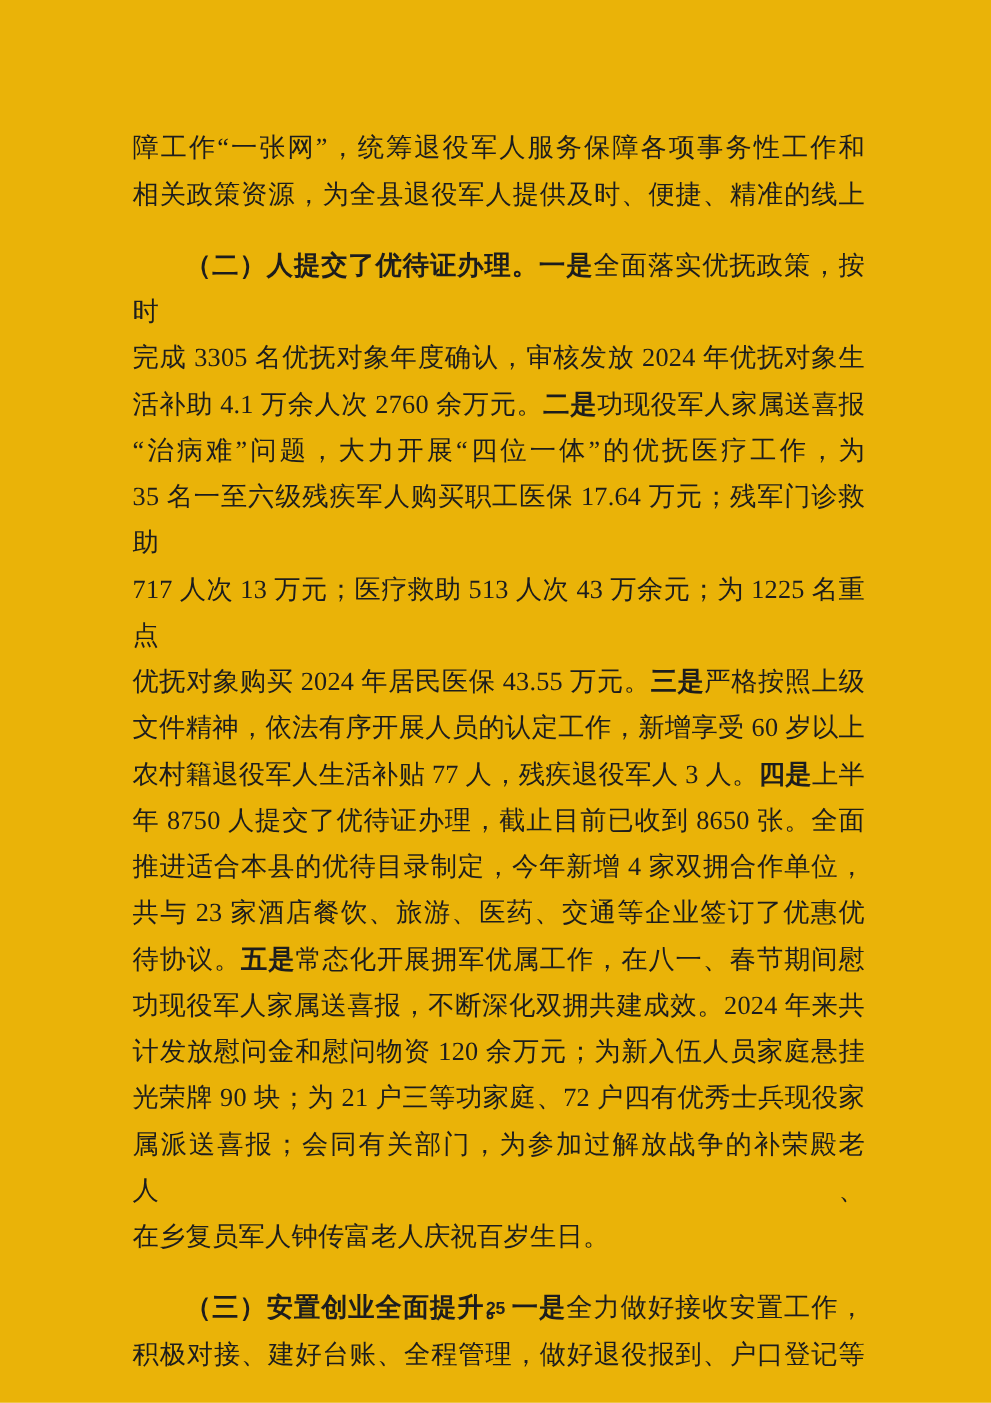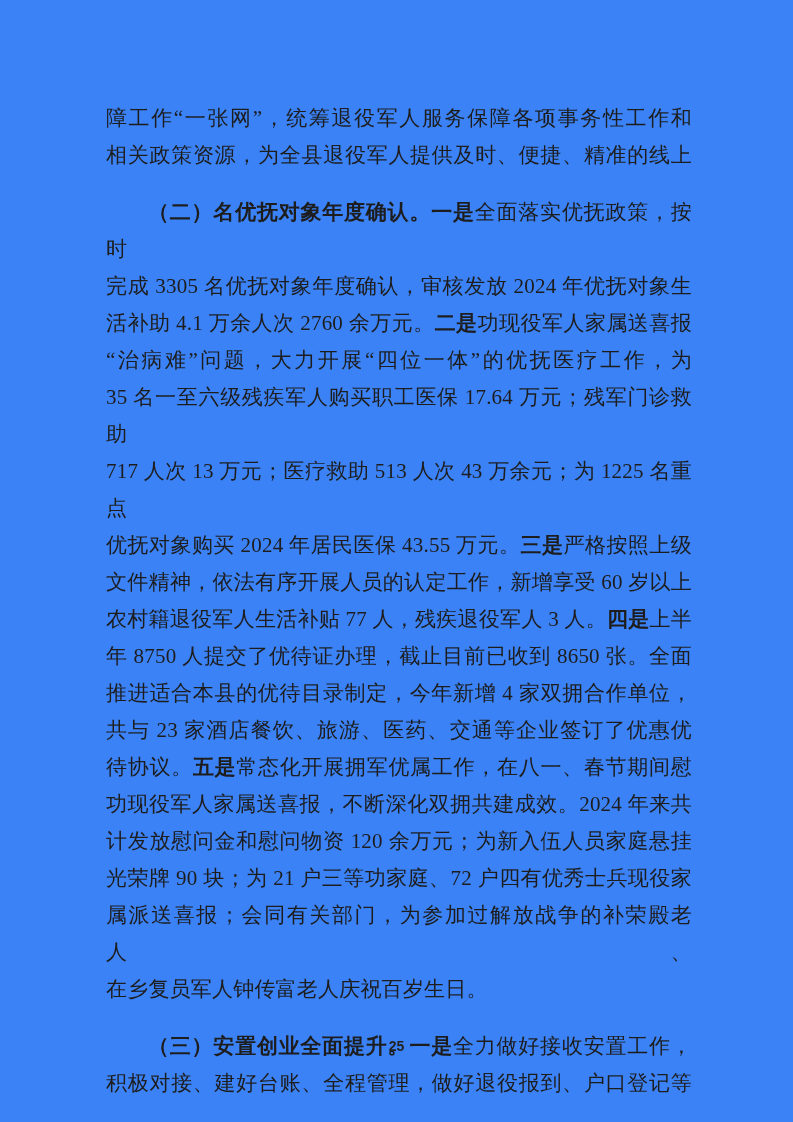--- a/index.html
+++ b/index.html
@@ -11,21 +11,21 @@
     height: 1122px;
     background: #ffffff;
     position: relative;
     overflow: hidden;
     font-family: "Liberation Serif", "DejaVu Serif", serif;
     color: #1d1d1d;
   }
   .doc-page {
     position: absolute;
     inset: 0;
-    background: #3b82f6;
+    background: #eab308;
     padding-left: 40px;
   }
   .doc-body {
     position: absolute;
     left: 106px;
     top: 100px;
     width: 586px;
   }
   .paragraph {
     margin: 0;
@@ -64,21 +64,21 @@
 </head>
 <body>
 
 <div class="doc-page">
   <div class="doc-body">
       <div class="paragraph">
         <div class="line"><span class="seg">障工作“一张网”，统筹退役军人服务保障各项事务性工作和</span></div>
         <div class="line"><span class="seg">相关政策资源，为全县退役军人提供及时、便捷、精准的线上</span></div>
       </div>
       <div class="paragraph">
-        <div class="line line-indent"><span class="seg bold">（二）名优抚对象年度确认。一是</span><span class="seg">全面落实优抚政策，按时</span></div>
+        <div class="line line-indent"><span class="seg bold">（二）人提交了优待证办理。一是</span><span class="seg">全面落实优抚政策，按时</span></div>
         <div class="line"><span class="seg">完成 3305 名优抚对象年度确认，审核发放 2024 年优抚对象生</span></div>
         <div class="line"><span class="seg">活补助 4.1 万余人次 2760 余万元。</span><span class="seg bold">二是</span><span class="seg">功现役军人家属送喜报</span></div>
         <div class="line"><span class="seg">“治病难”问题，大力开展“四位一体”的优抚医疗工作，为</span></div>
         <div class="line"><span class="seg">35 名一至六级残疾军人购买职工医保 17.64 万元；残军门诊救助</span></div>
         <div class="line"><span class="seg">717 人次 13 万元；医疗救助 513 人次 43 万余元；为 1225 名重点</span></div>
         <div class="line"><span class="seg">优抚对象购买 2024 年居民医保 43.55 万元。</span><span class="seg bold">三是</span><span class="seg">严格按照上级</span></div>
         <div class="line"><span class="seg">文件精神，依法有序开展人员的认定工作，新增享受 60 岁以上</span></div>
         <div class="line"><span class="seg">农村籍退役军人生活补贴 77 人，残疾退役军人 3 人。</span><span class="seg bold">四是</span><span class="seg">上半</span></div>
         <div class="line"><span class="seg">年 8750 人提交了优待证办理，截止目前已收到 8650 张。全面</span></div>
         <div class="line"><span class="seg">推进适合本县的优待目录制定，今年新增 4 家双拥合作单位，</span></div>

